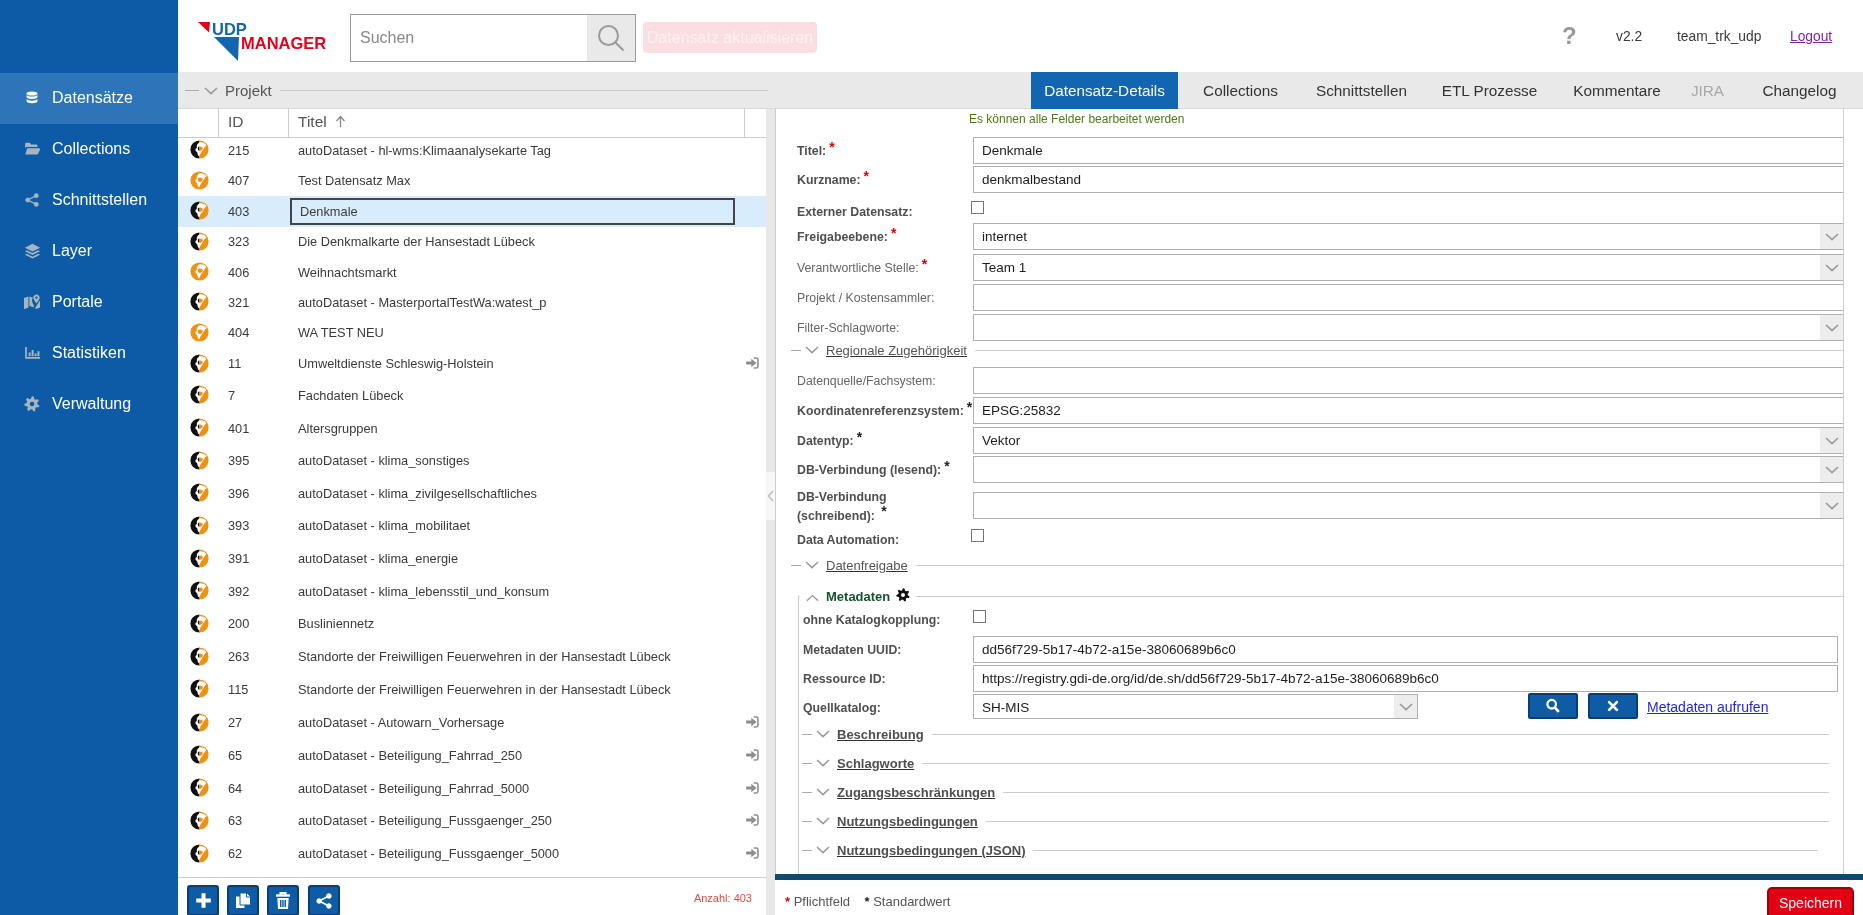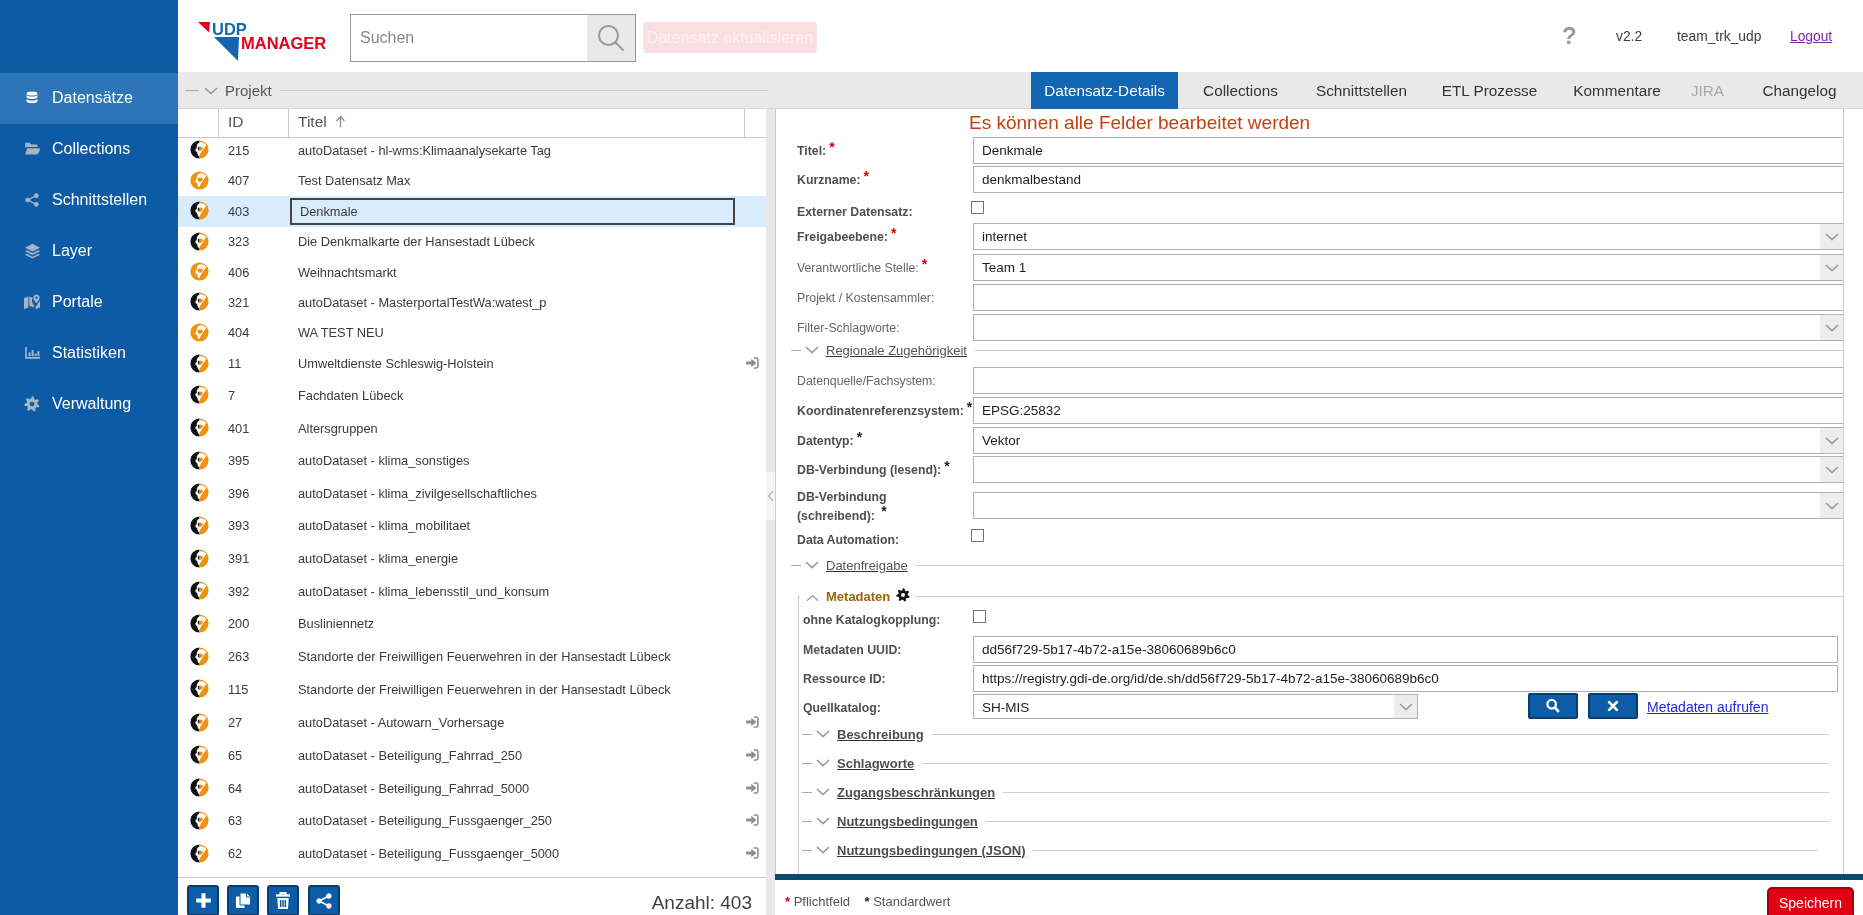--- a/index.html
+++ b/index.html
@@ -38,41 +38,41 @@
 .ricon { position:absolute; left:12px; top:5.5px; }
 .rid { position:absolute; left:50px; top:8px; }
 .rtitle { position:absolute; left:120px; top:8px; white-space:nowrap; }
 .rtitle.selbox { left:112px; top:2px; border:2px solid #444; padding:4px 0 4px 8px; width:445px; }
 .rarrow { position:absolute; left:568px; top:9px; }
 #divider { position:absolute; left:766px; top:109px; width:9px; height:806px; background:#e8e8e8; }
 #divider .hndl { position:absolute; top:363px; left:0; width:9px; height:48px; background:#f6f6f6; }
 #divider svg { position:absolute; top:381px; left:1px; }
 #lfoot { position:absolute; left:178px; top:877px; width:588px; height:38px; background:#fff; border-top:1px solid #ccc; }
 .sqbtn { position:absolute; top:7px; width:32px; height:31px; background:#0e5ca6; border:2px solid #0a3d73; border-radius:3px; display:flex; align-items:center; justify-content:center; }
-#anz { position:absolute; right:14px; top:14px; color:#404040; font-size:19px; }
+#anz { position:absolute; right:14px; top:14px; color:#ef4444; font-size:11px; }
 #form { position:absolute; left:775px; top:109px; width:1088px; height:765px; background:#fff; border-left:1px solid #ccc; }
 #formright { position:absolute; left:1843px; top:109px; width:1px; height:765px; background:#ccc; }
-.fnote { position:absolute; left:193px; top:3px; font-size:19px; color:#c2410c; }
+.fnote { position:absolute; left:193px; top:3px; font-size:12px; color:#4d7c0f; }
 .flab { position:absolute; left:21px; width:185px; display:flex; align-items:center; font-size:12.3px; color:#666; white-space:nowrap; }
 .flab.b { font-weight:bold; color:#4f4f4f; }
 .star { font-weight:bold; font-size:14px; position:relative; top:-4px; margin-left:3px; }
 .star.red { color:#e00000; }
 .star.dark { color:#222; }
 .tin { position:absolute; border:1px solid #b0b0b0; background:#fff; font-size:13.5px; color:#1d1d1d; padding:5px 0 0 8px; white-space:nowrap; }
 .selbtn { position:absolute; right:0; top:0; bottom:0; width:23px; background:#ededed; display:flex; align-items:center; justify-content:center; }
 .cb { position:absolute; width:13px; height:13px; border:1.3px solid #757575; background:#fff; }
 .colrow { position:absolute; height:21px; display:flex; align-items:center;text-decoration:underline; }
 .colrow .dash { width:10px; height:1px; background:#aaa; margin-right:4px; }
 .colrow .cchev { display:flex; margin-right:7px; }
 .colrow .colt { font-size:13px; color:#555; }
 .colrow .colt-b { font-size:13px; color:#4f4f4f; font-weight:bold; }
 .colrow .cline { flex:1; height:1px; background:#ccc; margin-left:8px; }
 .fieldset { position:absolute; left:22px; top:487px; width:1046px; height:278px; border:1px solid #ccc; border-bottom:none; }
 .fslegend { position:absolute; left:24px; top:479px; background:#fff; padding:0 6px; display:flex; align-items:center; height:17px; }
-.fslegend .fst { font-size:13px; font-weight:bold; color:#a16207; margin-right:6px; }
+.fslegend .fst { font-size:13px; font-weight:bold; color:#14532d; margin-right:6px; }
 .bbtn { position:absolute; width:50px; height:26px; background:#0e5ca6; border:2px solid #0a3d73; border-radius:2px; display:flex; align-items:center; justify-content:center; }
 .mlink { position:absolute; left:871px; top:590px; font-size:14px; color:#2323e6; text-decoration:underline; }
 #rfoot { position:absolute; left:775px; top:874px; width:1088px; height:41px; border-top:6px solid #0c4a6e; background:#fff; font-size:13px; color:#555; }
 #rfoot .leg { position:absolute; left:10px; top:14px; }
 #rfoot .leg .rs { color:#e00000; font-weight:bold; }
 #rfoot .leg .ds { color:#222; font-weight:bold; }
 #savebtn { position:absolute; left:992px; top:7px; width:87px; height:33px; background:#e30015; border:2px solid #9e000e; border-radius:5px; color:#fff; font-size:14px; text-align:center; line-height:28px; }
 </style></head>
 <body>
 <div id="sidebar">

